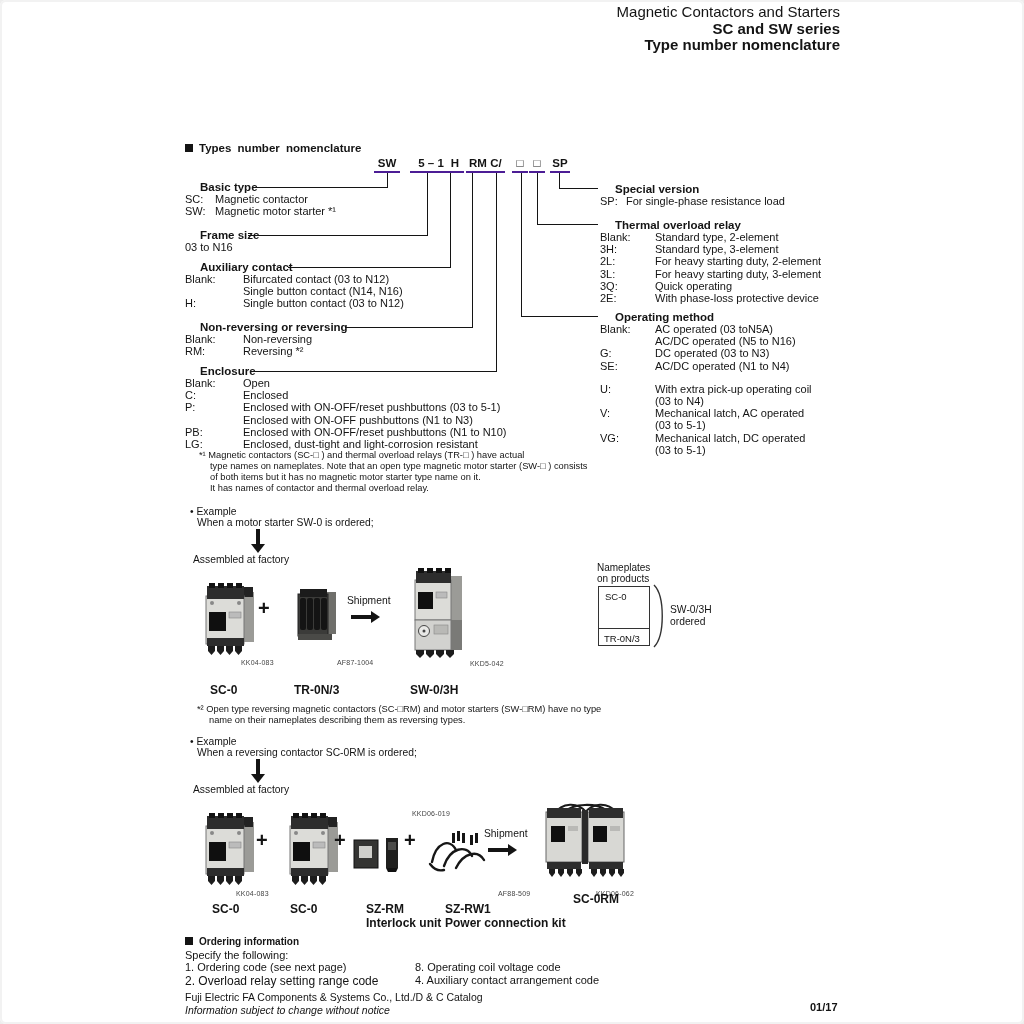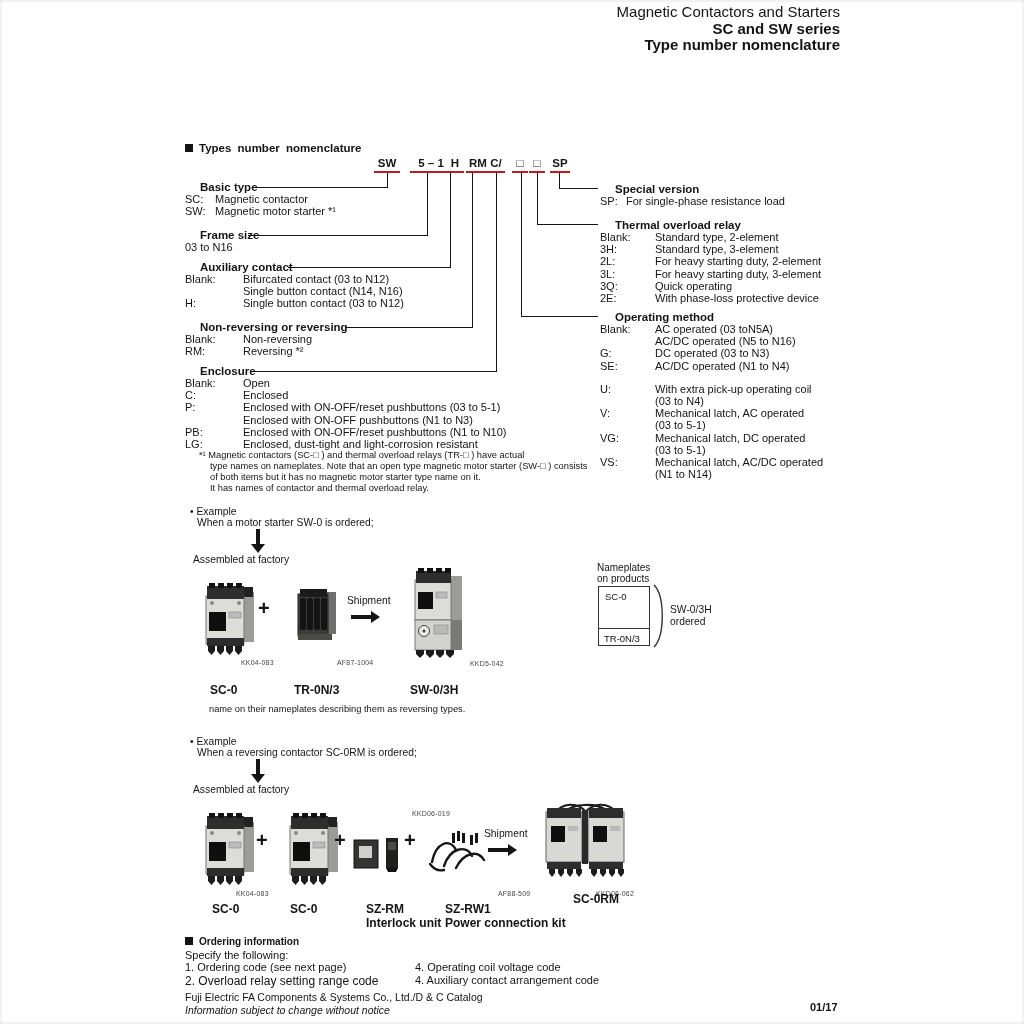--- a/index.html
+++ b/index.html
@@ -12,21 +12,21 @@
   .hdr{position:absolute;right:184px;top:4px;text-align:right;font-size:15px;line-height:16.5px;}
   .sq{display:inline-block;width:8px;height:8px;background:#141414;margin-right:6px;}
   .sec{position:absolute;}
   .sec h3{margin:0;font-size:11.5px;font-weight:700;white-space:nowrap;line-height:12px;padding-left:15px;}
   .row{display:flex;font-size:11px;line-height:12.2px;white-space:nowrap;}
   .cc{flex:0 0 58px;}
   .cc-sm{flex:0 0 30px;}
   .cc-xs{flex:0 0 26px;}
   .cc-r{flex:0 0 55px;}
   .codeseg{position:absolute;font-size:11.5px;font-weight:700;text-align:center;
-           border-bottom:2px solid #b91c1c;padding-bottom:2px;line-height:12px;white-space:nowrap;}
+           border-bottom:2px solid #4c1d95;padding-bottom:2px;line-height:12px;white-space:nowrap;}
   .cline{position:absolute;background:#141414;}
   .note{font-size:9.3px;line-height:11px;white-space:nowrap;}
   .photo-code{position:absolute;font-size:7px;color:#454545;white-space:nowrap;letter-spacing:.2px;}
   .prod-label{position:absolute;font-size:12px;font-weight:700;white-space:nowrap;}
   .plus{position:absolute;font-size:20px;font-weight:700;line-height:20px;}
   .darrow{position:absolute;width:14px;}
   .darrow .bar{width:4px;height:15px;background:#141414;margin:0 auto;}
   .darrow .tip{width:0;height:0;border-left:7px solid transparent;border-right:7px solid transparent;border-top:9px solid #141414;}
   .rarrow{position:absolute;display:flex;align-items:center;}
   .rarrow .bar{width:20px;height:3.5px;background:#141414;}
@@ -227,27 +227,20 @@
           <span>
             <div>Mechanical latch, AC operated</div>
             <div>(03 to 5-1)</div>
           </span>
         </div>
       <div class="row">
           <span class="cc-r">VG:</span>
           <span>
             <div>Mechanical latch, DC operated</div>
             <div>(03 to 5-1)</div>
-          </span>
-        </div>
-      <div class="row">
-          <span class="cc-r">VS:</span>
-          <span>
-            <div>Mechanical latch, AC/DC operated</div>
-            <div>(N1 to N14)</div>
           </span>
         </div>
     </div>
   </div>
 
   <div class="t small10" style="left:190px;top:506px;">• Example</div>
   <div class="t small10" style="left:197px;top:517px;">When a motor starter SW-0 is ordered;</div>
   <div class="darrow" style="left:251px;top:529px;">
       <div class="bar"></div>
       <div class="tip"></div>
@@ -336,20 +329,21 @@
     <svg width="16" height="66" viewBox="0 0 16 66">
       <path d="M2,2 C13,13 13,53 2,64" stroke="#333" stroke-width="1.4" fill="none"></path>
     </svg>
   </div>
   <div class="t small10" style="left:670px;top:604px;">
     <div>SW-0/3H</div>
     <div>ordered</div>
   </div>
 
   <div class="sec note" style="left:197px;top:704px;">
+    <div>*² Open type reversing magnetic contactors (SC-□RM) and motor starters (SW-□RM) have no type</div>
     <div style="margin-left:12px;">name on their nameplates describing them as reversing types.</div>
   </div>
 
   <div class="t small10" style="left:190px;top:736px;">• Example</div>
   <div class="t small10" style="left:197px;top:747px;">When a reversing contactor SC-0RM is ordered;</div>
   <div class="darrow" style="left:251px;top:759px;">
       <div class="bar"></div>
       <div class="tip"></div>
     </div>
   <div class="t small10" style="left:193px;top:784px;">Assembled at factory</div>
@@ -467,20 +461,20 @@
   <div class="prod-label" style="left:445px;top:902px;">SZ-RW1</div>
   <div class="prod-label" style="left:445px;top:916px;">Power connection kit</div>
   <div class="prod-label" style="left:573px;top:892px;">SC-0RM</div>
 
   <div class="t b" style="left:185px;top:936px;font-size:10px;">
     <span class="sq"></span><span>Ordering information</span>
   </div>
   <div class="t" style="left:185px;top:949px;font-size:11px;">Specify the following:</div>
   <div class="t" style="left:185px;top:961px;font-size:11px;">1. Ordering code (see next page)</div>
   <div class="t" style="left:185px;top:974px;font-size:12px;">2. Overload relay setting range code</div>
-  <div class="t" style="left:415px;top:961px;font-size:11px;">4. Operating coil voltage code</div>
+  <div class="t" style="left:415px;top:961px;font-size:11px;">8. Operating coil voltage code</div>
   <div class="t" style="left:415px;top:974px;font-size:11px;">4. Auxiliary contact arrangement code</div>
 
   <div class="t" style="left:185px;top:991px;font-size:10.5px;">Fuji Electric FA Components &amp; Systems Co., Ltd./D &amp; C Catalog</div>
   <div class="t it" style="left:185px;top:1004px;font-size:10.5px;">Information subject to change without notice</div>
   <div class="t b" style="left:810px;top:1001px;font-size:11px;">01/17</div>
 
 </div>
 
 </body></html>

